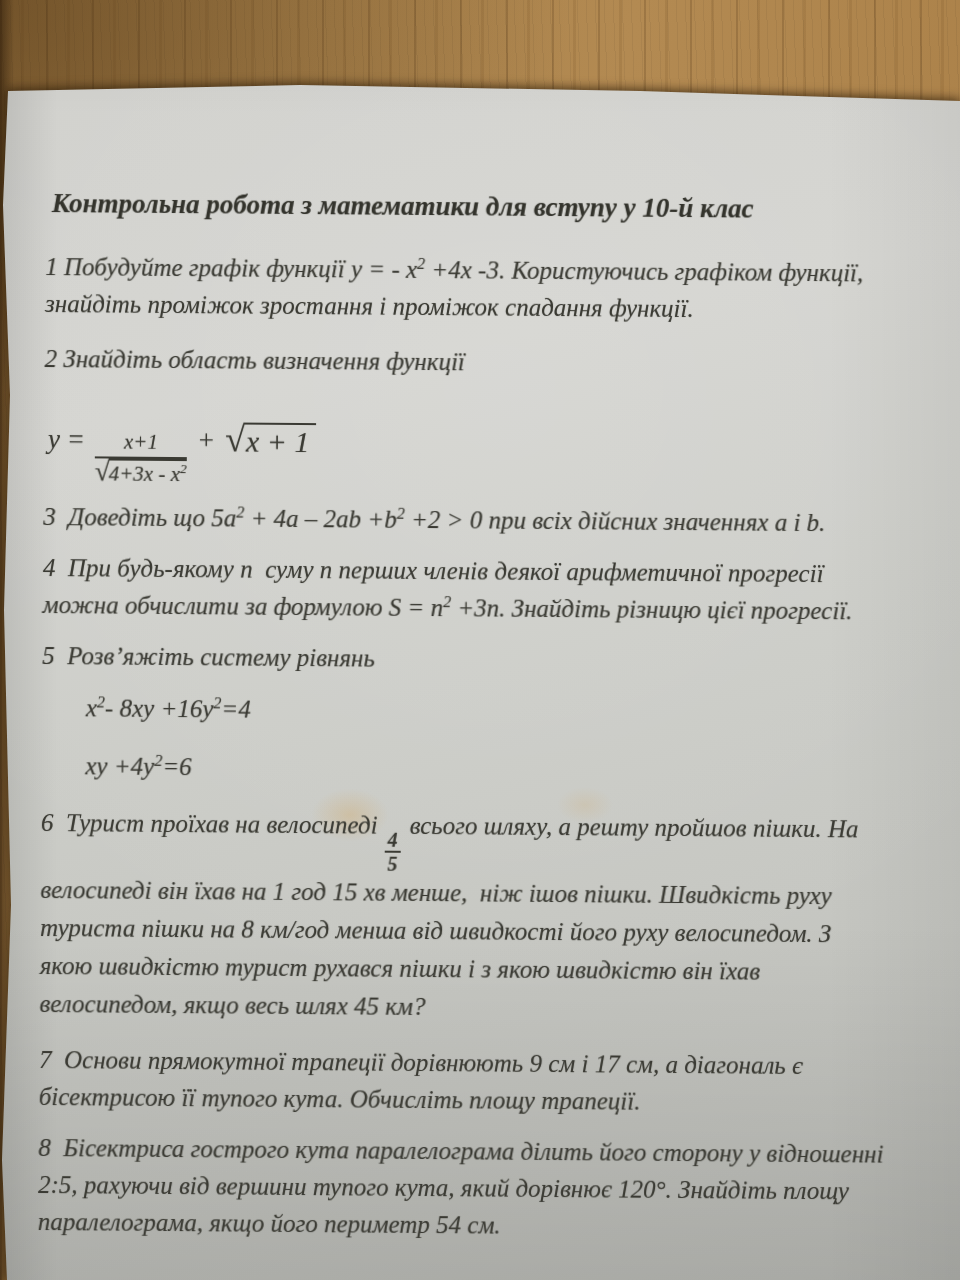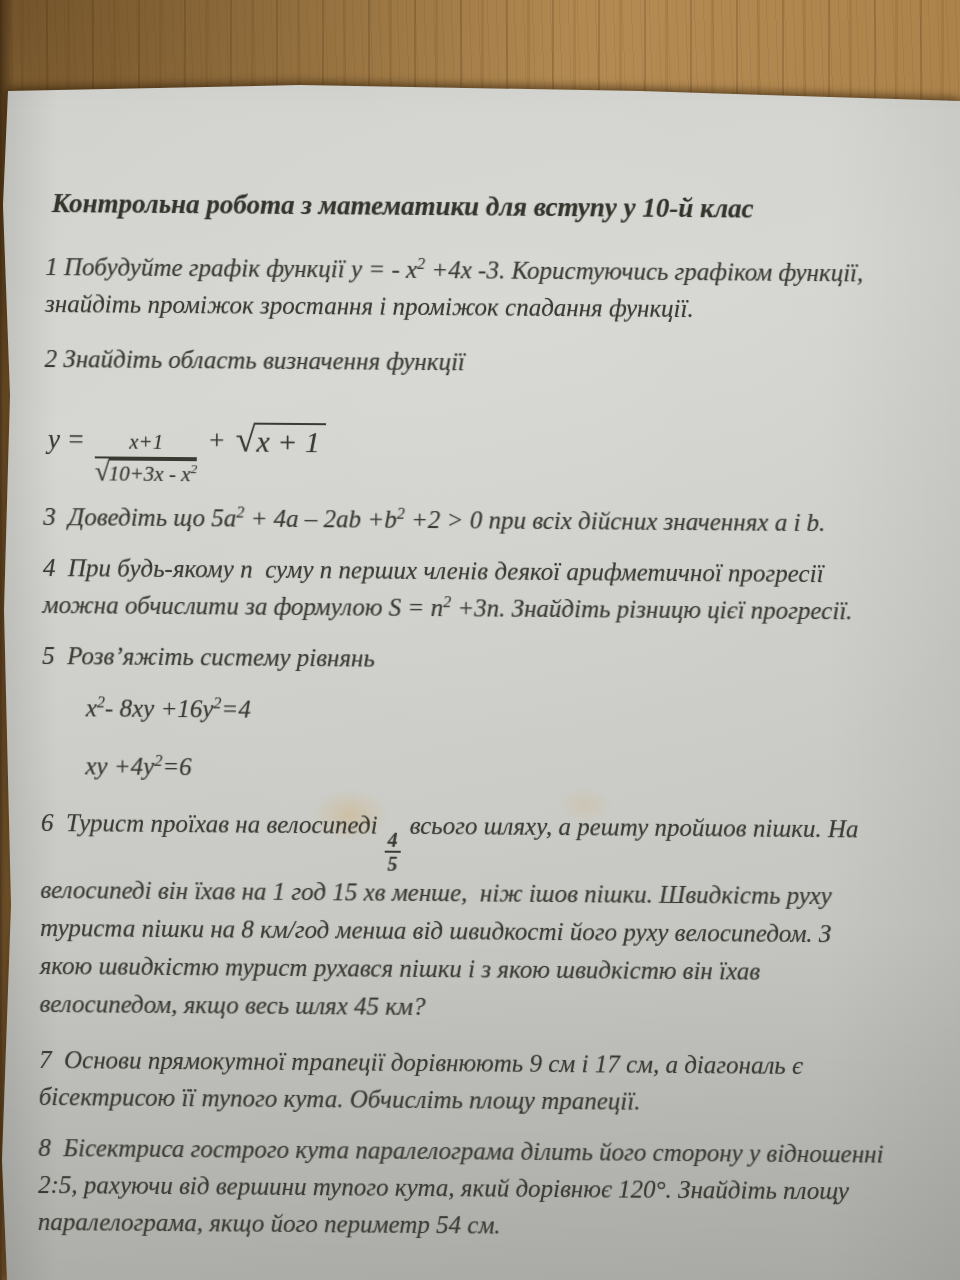--- a/index.html
+++ b/index.html
@@ -107,21 +107,21 @@
     <h1 class="title">Контрольна робота з математики для вступу у 10-й клас</h1>
 
     <p class="prob p1"><span>1 Побудуйте графік функції y = - x</span><sup>2</sup><span> +4x -3. Користуючись графіком функції, знайдіть проміжок зростання і проміжок спадання функції.</span></p>
 
     <p class="prob p2">2 Знайдіть область визначення функції</p>
 
     <div class="formula">
       <span class="lhs">y =</span>
       <span class="frac">
         <span class="num-row">x+1</span>
-        <span class="den-row"><span class="sqrt-sign">√</span><span class="overline"><span>10+3x - x</span><sup>2</sup></span></span>
+        <span class="den-row"><span class="sqrt-sign">√</span><span class="overline"><span>4+3x - x</span><sup>2</sup></span></span>
       </span>
       <span class="plus">+</span>
       <span class="rad2"><span class="sqrt-sign">√</span><span class="overline">x + 1</span></span>
     </div>
 
     <p class="prob p3"><span>3  Доведіть що 5a</span><sup>2</sup><span> + 4a – 2ab +b</span><sup>2</sup><span> +2 &gt; 0 при всіх дійсних значеннях a і b.</span></p>
 
     <p class="prob p4"><span>4  При будь-якому n  суму n перших членів деякої арифметичної прогресії можна обчислити за формулою S = n</span><sup>2</sup><span> +3n. Знайдіть різницю цієї прогресії.</span></p>
 
     <p class="prob p5">5  Розв’яжіть систему рівнянь</p>

